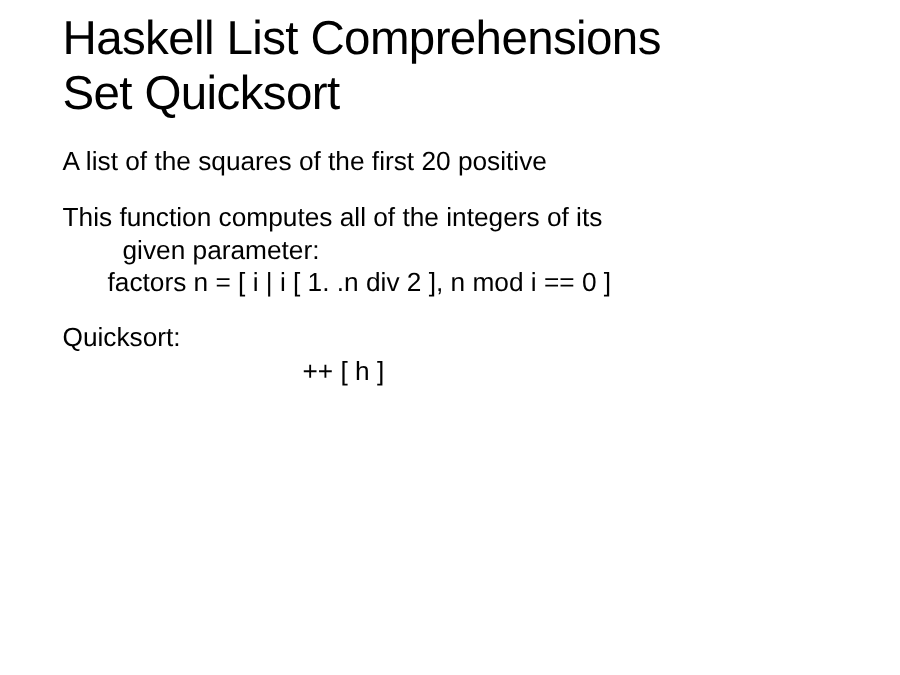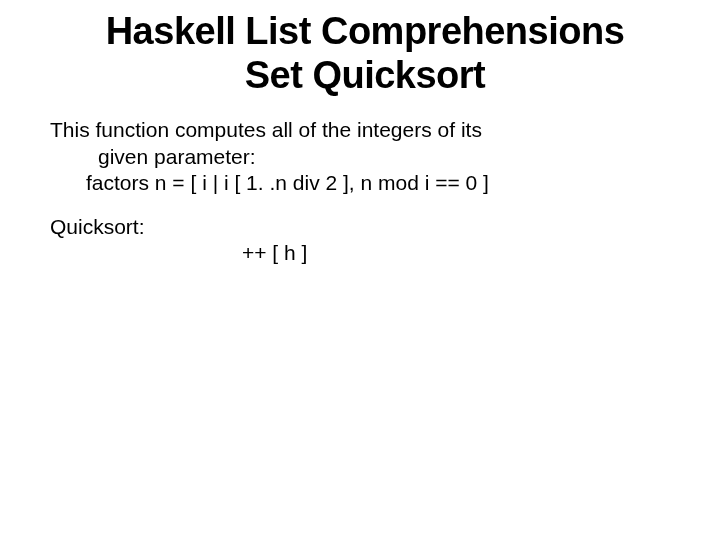--- a/index.html
+++ b/index.html
@@ -10,23 +10,23 @@
     body {
       width: 720px;
       height: 540px;
       background: #ffffff;
       font-family: "Comic Sans MS", "Comic Sans", cursive, sans-serif;
       color: #000000;
       padding: 10px 40px 20px 50px;
       overflow: hidden;
     }
     .title {
-      text-align: center;
+      text-align: left;
       font-size: 38px;
-      font-weight: bold;
+      font-weight: normal;
       line-height: 1.15;
       margin-bottom: 20px;
       letter-spacing: -0.5px;
     }
     .content {
       font-size: 21px;
       line-height: 1.25;
     }
     .para {
       margin-bottom: 18px;
@@ -45,20 +45,21 @@
 <body>
 
 <div class="title">
   <div>Haskell List Comprehensions</div>
   <div>Set Quicksort</div>
 </div>
 
 <div class="content">
 
   <div class="para">
+    <div>A list of the squares of the first 20 positive</div>
   </div>
 
   <div class="para">
     <div>This function computes all of the integers of its</div>
     <div class="indent1">given parameter:</div>
     <div class="indent-code">factors n = [ i | i [ 1. .n div 2 ], n mod i == 0 ]</div>
   </div>
 
   <div class="para">
     <div>Quicksort:</div>

